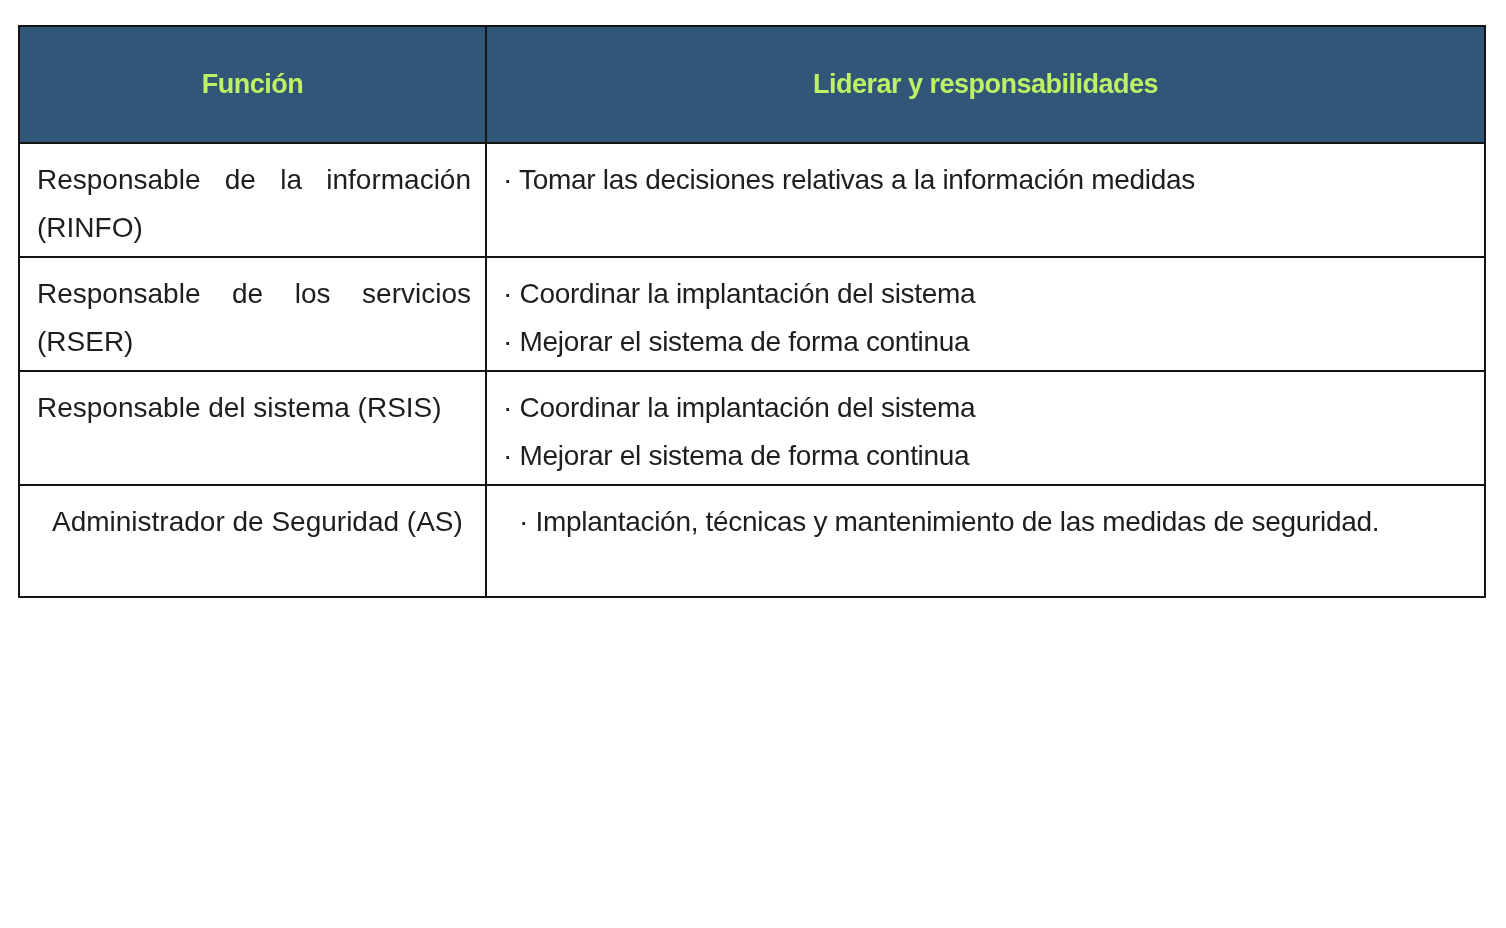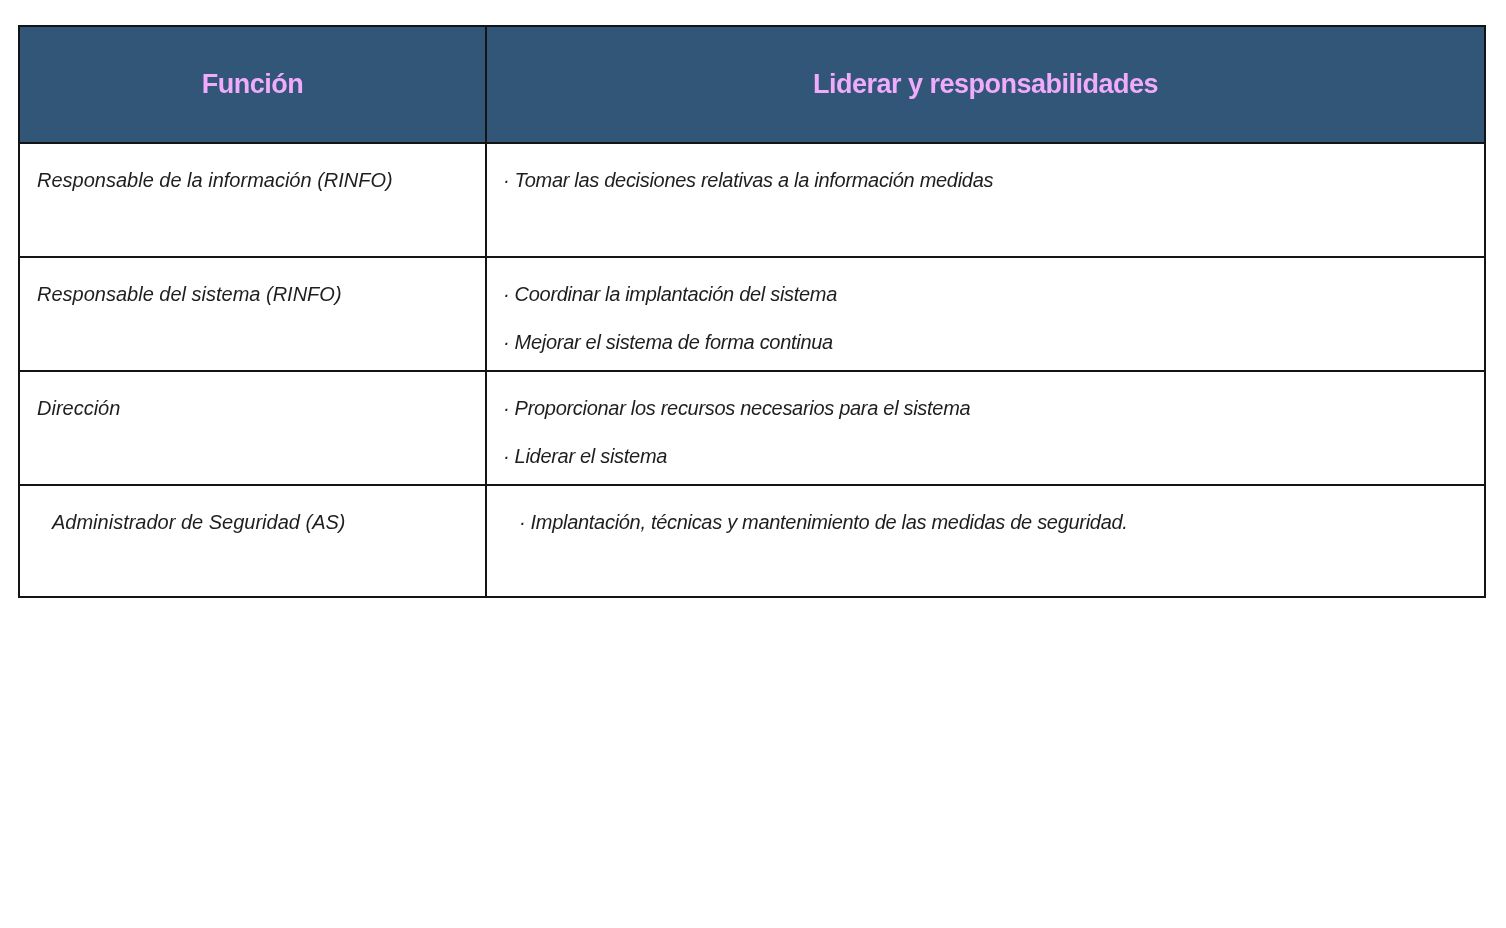--- a/index.html
+++ b/index.html
@@ -6,27 +6,27 @@
   body { width: 1506px; height: 928px; position: relative; overflow: hidden;
          font-family: "Liberation Sans", "DejaVu Sans", sans-serif; color: #1e1e1e; }
   table.roles {
     position: absolute; left: 18px; top: 25px;
     width: 1466px; border-collapse: collapse; table-layout: fixed;
   }
   table.roles th, table.roles td { border: 2px solid #141414; }
   col.c1 { width: 467px; }
   col.c2 { width: 999px; }
   thead th {
-    background: #315677; color: #f0abfc; font-weight: bold;
+    background: #315677; color: #bef264; font-weight: bold;
     font-size: 27px; height: 113px; text-align: center; vertical-align: middle;
     letter-spacing: -0.5px;
   }
   tbody td {
-    vertical-align: top; font-size: 20px; line-height: 48px;
-    padding: 12px 14px 0 17px; height: 114px; box-sizing: border-box; font-style: italic;
+    vertical-align: top; font-size: 28px; line-height: 48px;
+    padding: 12px 14px 0 17px; height: 114px; box-sizing: border-box;
   }
   tbody tr.last td { height: 112px; padding-left: 32px; }
   td.func { text-align: justify; text-align-last: left; }
   td.duties { padding-left: 16px; }
   .duty { display: block; white-space: nowrap; letter-spacing: -0.3px; }
 </style>
 </head>
 <body>
 
 <table class="roles">
@@ -41,31 +41,31 @@
     </tr>
   </thead>
   <tbody>
     <tr>
       <td class="func">Responsable de la información (RINFO)</td>
       <td class="duties">
         <span class="duty">· Tomar las decisiones relativas a la información medidas</span>
       </td>
     </tr>
     <tr>
-      <td class="func">Responsable del sistema (RINFO)</td>
+      <td class="func">Responsable de los servicios (RSER)</td>
       <td class="duties">
         <span class="duty">· Coordinar la implantación del sistema</span>
         <span class="duty">· Mejorar el sistema de forma continua</span>
       </td>
     </tr>
     <tr>
-      <td class="func">Dirección</td>
+      <td class="func">Responsable del sistema (RSIS)</td>
       <td class="duties">
-        <span class="duty">· Proporcionar los recursos necesarios para el sistema</span>
-        <span class="duty">· Liderar el sistema</span>
+        <span class="duty">· Coordinar la implantación del sistema</span>
+        <span class="duty">· Mejorar el sistema de forma continua</span>
       </td>
     </tr>
     <tr class="last">
       <td class="func">Administrador de Seguridad (AS)</td>
       <td class="duties">
         <span class="duty">· Implantación, técnicas y mantenimiento de las medidas de seguridad.</span>
       </td>
     </tr>
   </tbody>
 </table>

